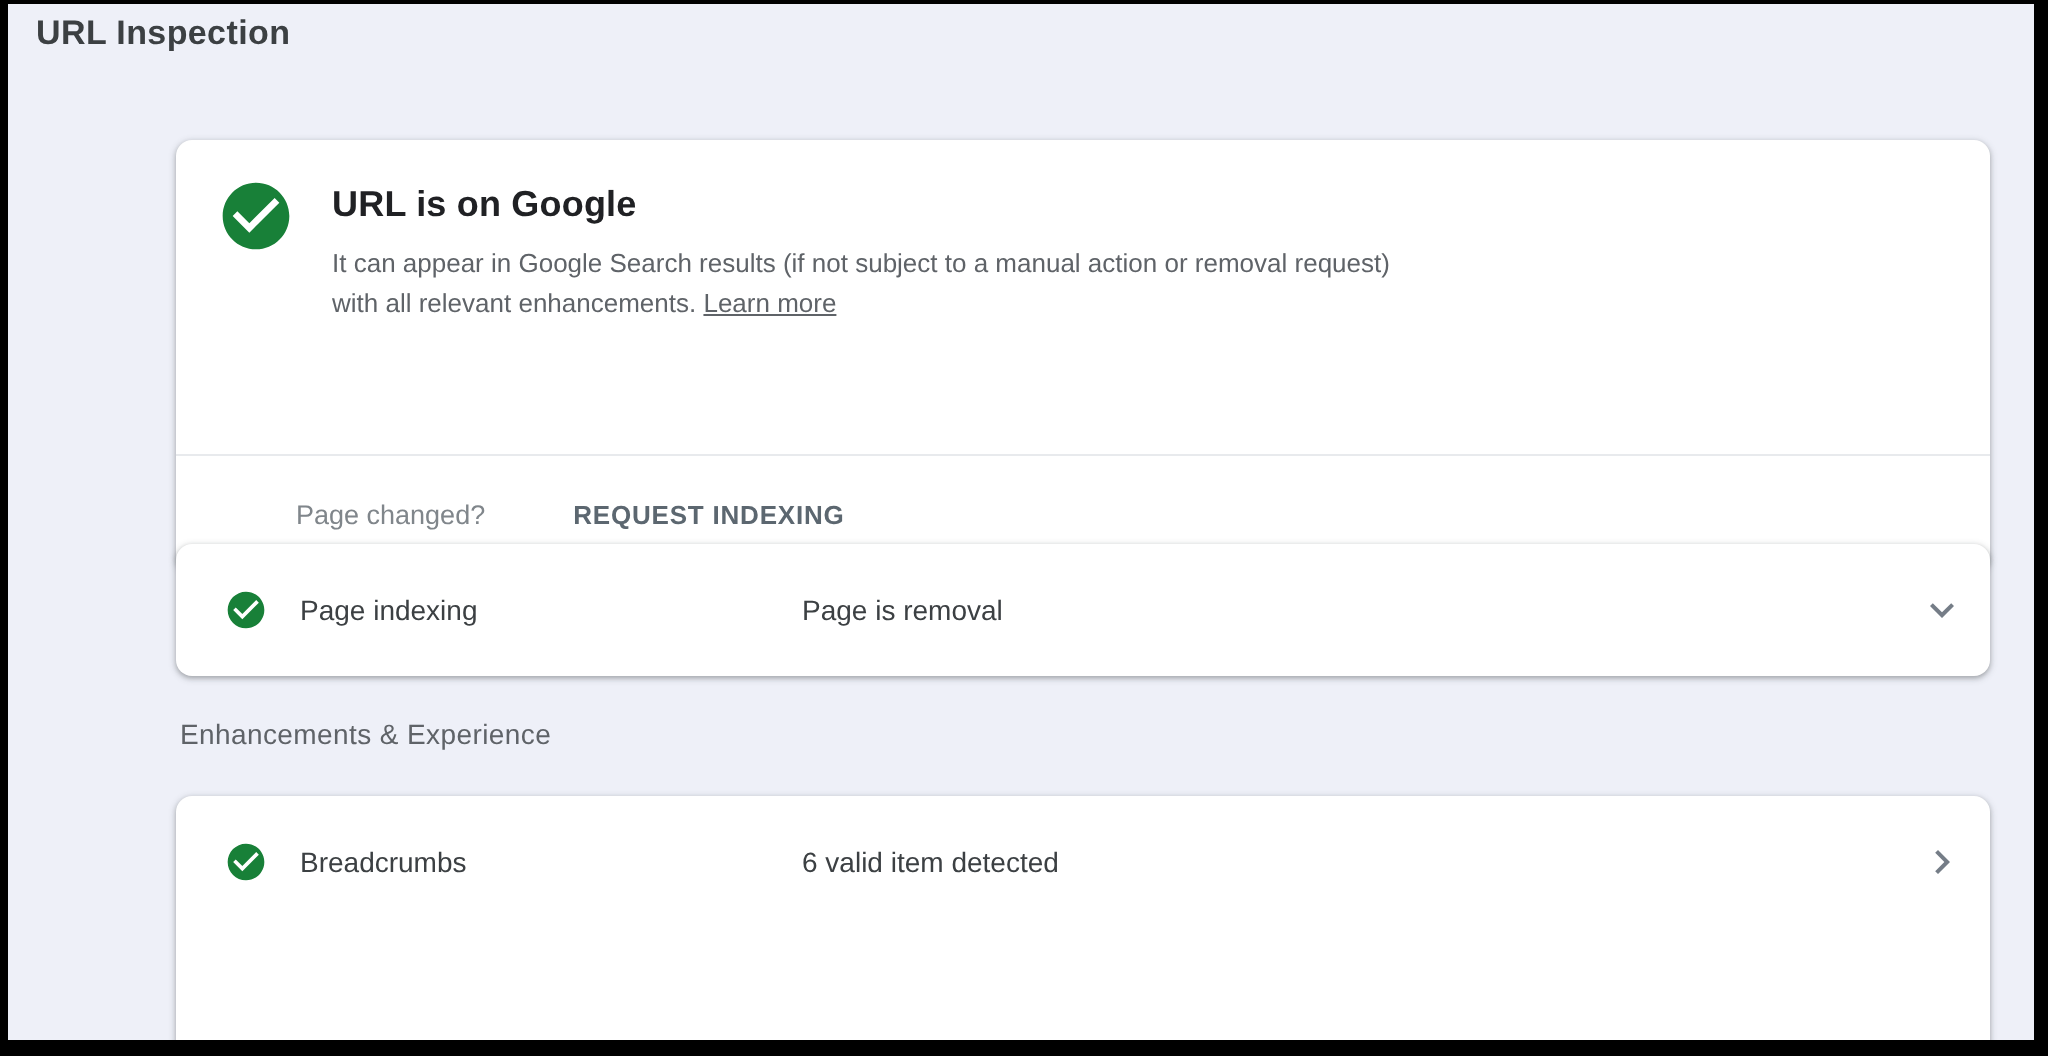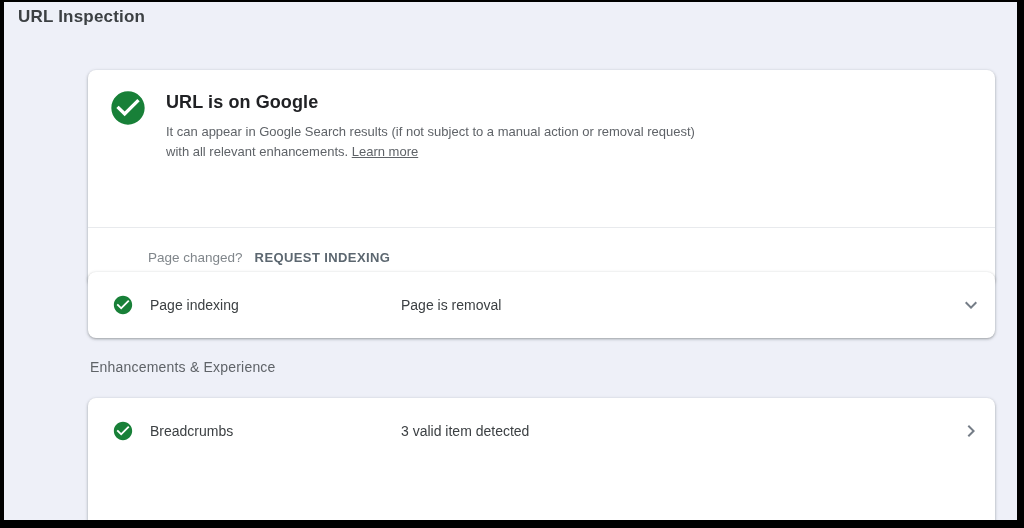--- a/index.html
+++ b/index.html
@@ -44,21 +44,21 @@
     border-top:1px solid #e8eaed;
     display:flex; align-items:center; justify-content:space-between;
     padding:0 25px 0 60px;
   }
   .action-btn {
     background:none; border:none; cursor:pointer;
     font-family:inherit; font-size:13px; font-weight:700;
     color:var(--accent-text,#5c6770); letter-spacing:0.4px;
     text-transform:uppercase;
   }
-  .footer-right { display:flex; align-items:center; gap:12px; }
+  .footer-right { display:flex; align-items:center; gap:44px; }
   .page-changed { font-size:13.5px; color:#80868b; }
   
   .indexing-card { top:270px; height:66px; }
   .enh-card { top:396px; height:140px; }
   .status-row {
     display:flex; align-items:center; height:65px;
     padding:0 12px 0 24px; cursor:pointer;
   }
   .status-row + .status-row { border-top:1px solid #e8eaed; }
   .small-check {
@@ -125,21 +125,21 @@
   <div class="section-heading">Enhancements &amp; Experience</div>
 
   <div class="card enh-card">
     <div class="status-row">
       <span class="small-check">
         <svg viewBox="0 0 24 24" width="22" height="22" fill="currentColor">
           <path d="M12 2C6.48 2 2 6.48 2 12s4.48 10 10 10 10-4.48 10-10S17.52 2 12 2zm-2 15l-5-5 1.41-1.41L10 14.17l7.59-7.59L19 8l-9 9z"></path>
         </svg>
       </span>
       <span class="row-label">Breadcrumbs</span>
-      <span class="row-value">3 valid item detected</span>
+      <span class="row-value">6 valid item detected</span>
       <span class="chev">
         <svg viewBox="0 0 24 24" width="24" height="24" fill="currentColor">
           <path d="M10 6 8.59 7.41 13.17 12l-4.58 4.59L10 18l6-6-6-6z"></path>
         </svg>
       </span>
     </div>
   </div>
 
 </div>
 

